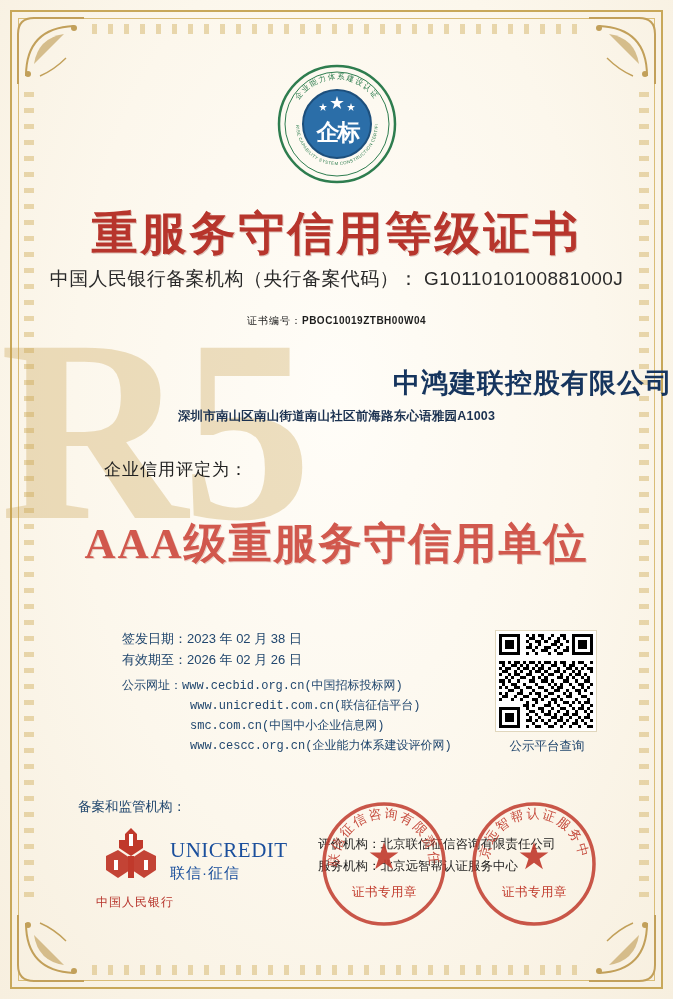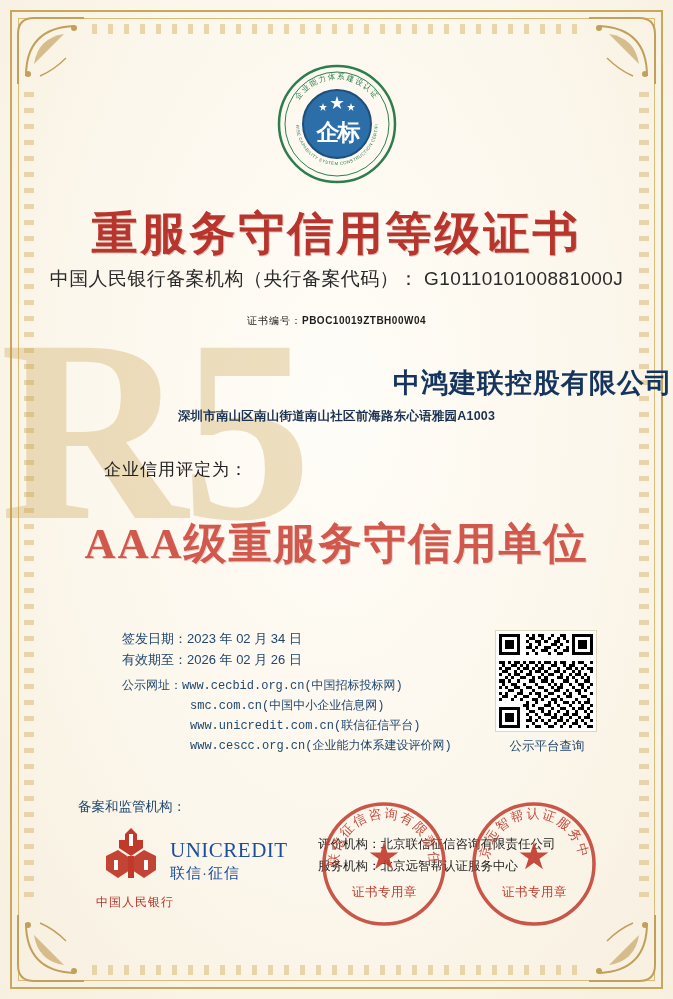--- a/index.html
+++ b/index.html
@@ -383,36 +383,36 @@
     </div>
 
     <div class="company">中鸿建联控股有限公司</div>
     <div class="company-addr">深圳市南山区南山街道南山社区前海路东心语雅园A1003</div>
 
     <div class="rating-label">企业信用评定为：</div>
     <div class="rating-value">AAA级重服务守信用单位</div>
 
     <div class="meta">
       <div class="row">
-        <span class="k">签发日期：</span><span class="v">2023 年 02 月 34 日</span>
+        <span class="k">签发日期：</span><span class="v">2023 年 02 月 38 日</span>
       </div>
       <div class="row">
         <span class="k">有效期至：</span><span class="v">2026 年 02 月 26 日</span>
       </div>
     </div>
 
     <div class="links">
       <div class="row">
         <span>公示网址：</span><span class="url">www.cecbid.org.cn</span><span>(中国招标投标网)</span>
       </div>
       <div class="row" style="padding-left:68px;">
-        <span class="url">smc.com.cn</span><span>(中国中小企业信息网)</span>
+        <span class="url">www.unicredit.com.cn</span><span>(联信征信平台)</span>
       </div>
       <div class="row" style="padding-left:68px;">
-        <span class="url">www.unicredit.com.cn</span><span>(联信征信平台)</span>
+        <span class="url">smc.com.cn</span><span>(中国中小企业信息网)</span>
       </div>
       <div class="row" style="padding-left:68px;">
         <span class="url">www.cescc.org.cn</span><span>(企业能力体系建设评价网)</span>
       </div>
     </div>
 
     <div class="qr-wrap">
       <div class="qr">
         <svg viewBox="0 0 33 33" shape-rendering="crispEdges">
           <rect width="33" height="33" fill="#ffffff"></rect>

